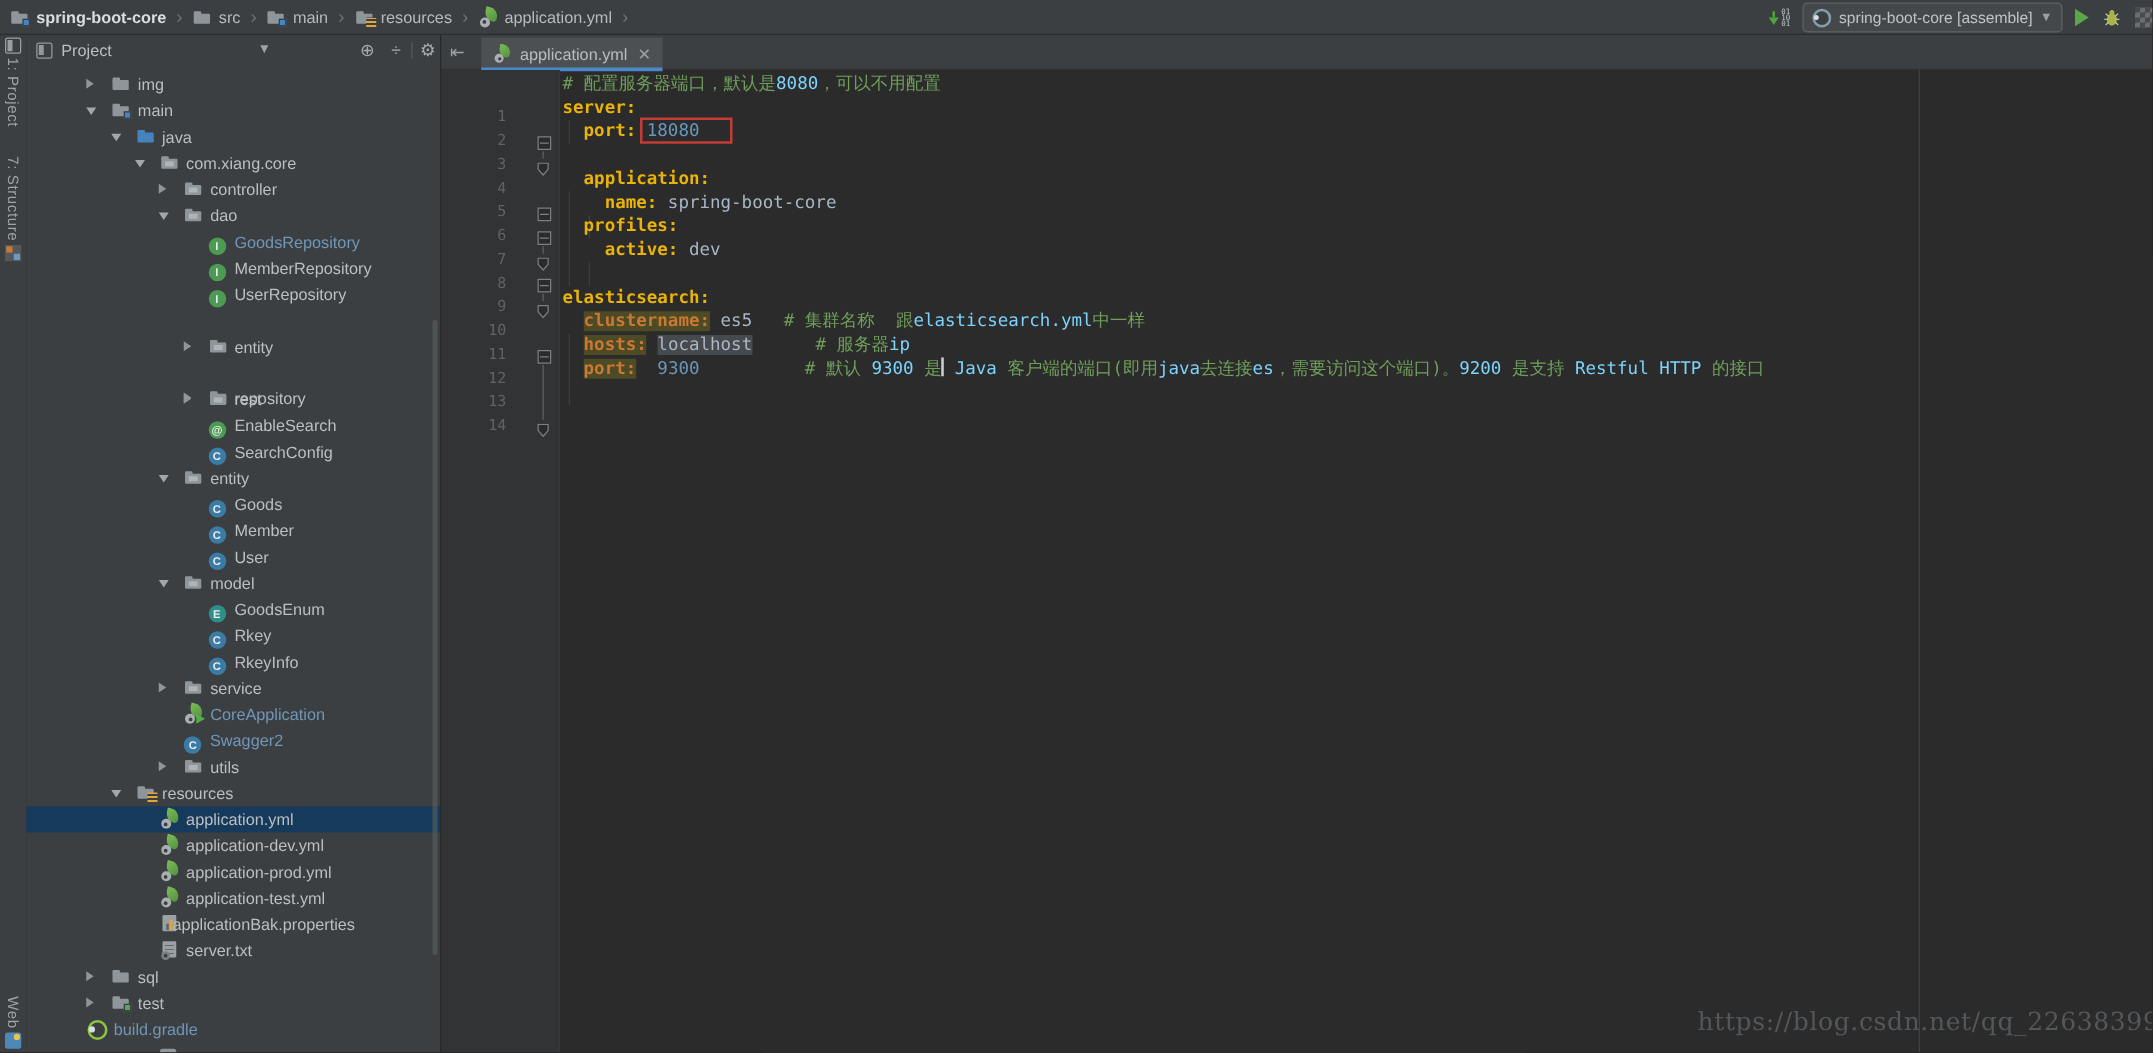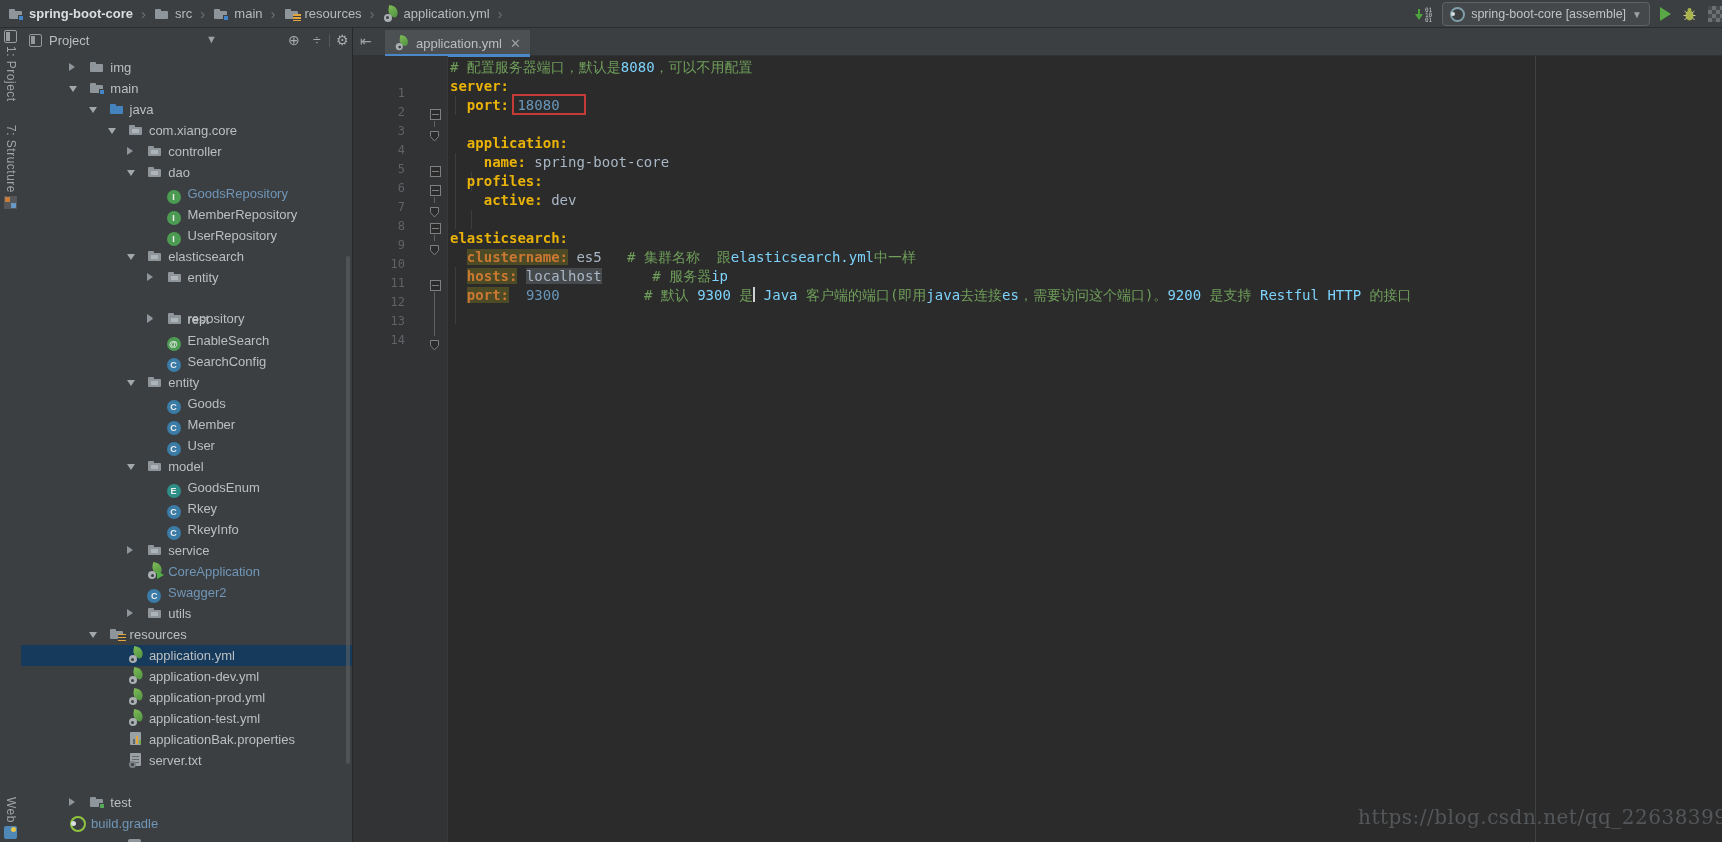--- a/index.html
+++ b/index.html
@@ -253,25 +253,20 @@
           <span class="tlabel blue" style="left:166.5px">GoodsRepository</span>
         </div>
         <div class="trow" style="top: 176px;">
           <span class="ticon" style="left:145.5px"><span class="icir ci-int">I</span></span>
           <span class="tlabel " style="left:166.5px">MemberRepository</span>
         </div>
         <div class="trow" style="top: 197px;">
           <span class="ticon" style="left:145.5px"><span class="icir ci-int">I</span></span>
           <span class="tlabel " style="left:166.5px">UserRepository</span>
         </div>
-        <div class="trow" style="top: 218px;">
-          <span class="tarr exp" style="left:106.2px"></span>
-          <span class="ticon" style="left:126.2px"><span class="ifolder "><span class="ft"></span><span class="fb"></span><span class="pkg-face"></span></span></span>
-          <span class="tlabel " style="left:147.2px">elasticsearch</span>
-        </div>
         <div class="trow" style="top: 239px;">
           <span class="tarr col" style="left:125.5px"></span>
           <span class="ticon" style="left:145.5px"><span class="ifolder "><span class="ft"></span><span class="fb"></span><span class="pkg-face"></span></span></span>
           <span class="tlabel " style="left:166.5px">entity</span>
         </div>
         <div class="trow" style="top: 260px; margin-top: 20px;">
           <span class="tarr col" style="left:125.5px"></span>
           <span class="ticon" style="left:145.5px"><span class="ifolder "><span class="ft"></span><span class="fb"></span><span class="pkg-face"></span></span></span>
           <span class="tlabel " style="left:166.5px">repository</span>
         </div>
@@ -356,25 +351,30 @@
         <div class="trow" style="top: 659px;">
           <span class="ticon" style="left:106.9px"><span class="ileaf"><span class="leafshape"></span><span class="leafgear"></span></span></span>
           <span class="tlabel " style="left:127.9px">application-prod.yml</span>
         </div>
         <div class="trow" style="top: 680px;">
           <span class="ticon" style="left:106.9px"><span class="ileaf"><span class="leafshape"></span><span class="leafgear"></span></span></span>
           <span class="tlabel " style="left:127.9px">application-test.yml</span>
         </div>
         <div class="trow" style="top: 701px;">
           <span class="ticon" style="left:106.9px"><span class="iprop"><span class="pdoc"></span><span class="pb1"></span><span class="pb2"></span><span class="pb3"></span></span></span>
-          <span class="tlabel " style="left:128px">applicationBak.properties</span>
+          <span class="tlabel " style="left:117px">applicationBak.properties</span>
         </div>
         <div class="trow" style="top: 722px;">
           <span class="ticon" style="left:106.9px"><span class="itxt"><span class="pdoc"></span><span class="tlines"></span><span class="tgear"></span></span></span>
           <span class="tlabel " style="left:127.9px">server.txt</span>
+        </div>
+        <div class="trow" style="top: 743px;">
+          <span class="tarr col" style="left:48.3px"></span>
+          <span class="ticon" style="left:68.3px"><span class="ifolder "><span class="ft"></span><span class="fb"></span></span></span>
+          <span class="tlabel " style="left:89.3px">sql</span>
         </div>
         <div class="trow" style="top: 764px;">
           <span class="tarr col" style="left:48.3px"></span>
           <span class="ticon" style="left:68.3px"><span class="ifolder "><span class="ft"></span><span class="fb"></span><span class="badge-g"></span></span></span>
           <span class="tlabel " style="left:89.3px">test</span>
         </div>
         <div class="trow" style="top: 785px;">
           <span class="ticon" style="left:49px"><span class="igradle16"></span></span>
           <span class="tlabel blue" style="left:70px">build.gradle</span>
         </div>

